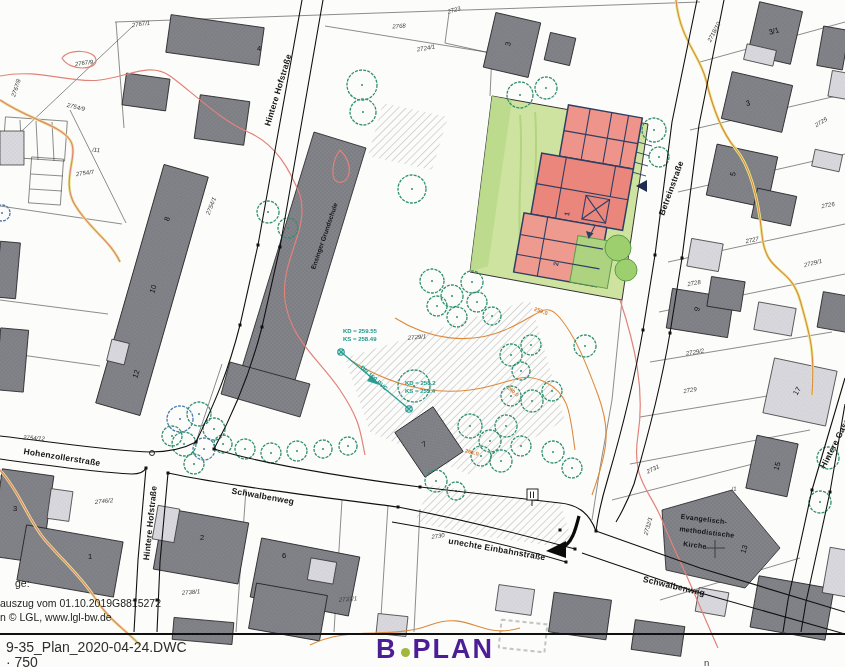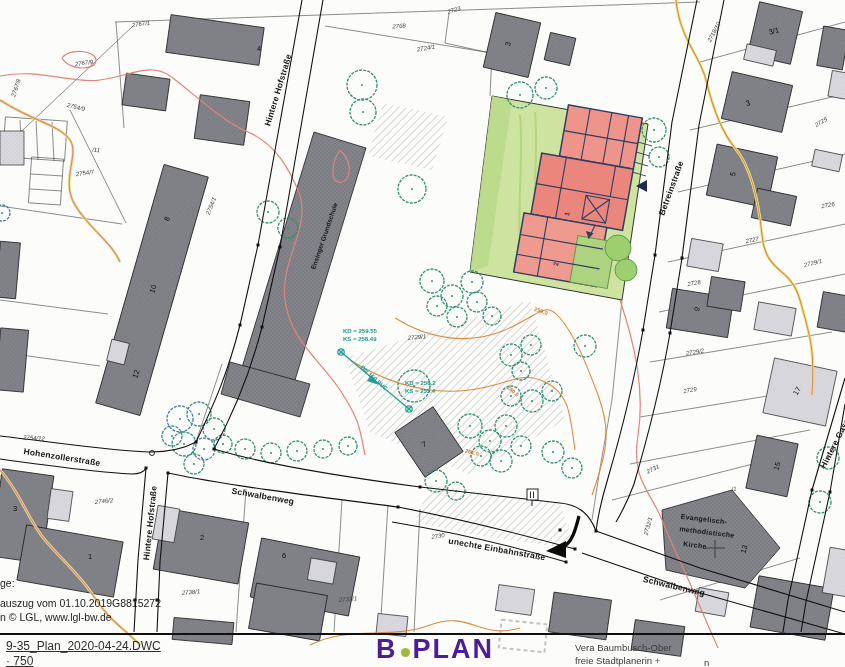--- a/index.html
+++ b/index.html
@@ -11,21 +11,21 @@
   .street{font-size:8.5px;font-weight:bold;color:#161616;letter-spacing:.2px;}
   .parcel{font-size:6px;color:#3a3a3a;font-style:italic;}
   .bnum{font-size:7.5px;color:#101010;}
   .bname{font-size:6.5px;font-weight:bold;color:#14141a;}
   .kirche{font-size:7px;letter-spacing:.3px;}
   .contour{font-size:5.5px;font-weight:bold;color:#cf7d36;}
   .util{font-size:6px;font-weight:bold;color:#1f968c;}
   .rednum{font-size:7px;font-weight:bold;color:#2e3f63;}
   .note{font-size:10.5px;color:#1c1c1c;}
   #footer-divider{position:absolute;left:0;top:633px;width:845px;height:2px;background:#101010;}
-  .f-text{position:absolute;font-size:12px;color:#2e2e2e;text-decoration:underline;}
+  .f-text{position:absolute;font-size:14px;color:#2e2e2e;}
   #logo{position:absolute;left:376px;top:634px;font-size:27px;font-weight:bold;color:#4c1d95;letter-spacing:2px;}
   #logo .dot{display:inline-block;width:9px;height:9px;border-radius:50%;background:#a2b83c;margin:0 3px 1px 3px;}
   .fcol{position:absolute;font-size:9.5px;color:#3a3a3a;line-height:13px;}
 </style>
 </head>
 <body>
 
 <div id="stage">
 <svg id="map-canvas" width="845" height="667" viewBox="0 0 845 667">
   <defs>
@@ -414,28 +414,24 @@
       <span class="lbl rednum" style="left: 567px; top: 214px; transform: translate(-50%, -50%) rotate(-80deg);">1</span>
       <span class="lbl rednum" style="left: 556px; top: 264px; transform: translate(-50%, -50%) rotate(-80deg);">2</span>
       <span class="lbl contour" style="left: 541px; top: 311px; transform: translate(-50%, -50%) rotate(20deg);">259.0</span>
       <span class="lbl contour" style="left: 513px; top: 391px; transform: translate(-50%, -50%) rotate(42deg);">260.0</span>
       <span class="lbl contour" style="left: 472px; top: 452px; transform: translate(-50%, -50%) rotate(15deg);">261.0</span>
       <span class="lbl util" style="left: 343px; top: 331px; transform: translate(0px, -50%) rotate(0deg);">KD = 259.55</span>
       <span class="lbl util" style="left: 343px; top: 339px; transform: translate(0px, -50%) rotate(0deg);">KS = 258.49</span>
       <span class="lbl util" style="left: 374px; top: 378px; transform: translate(-50%, -50%) rotate(42deg);">DN 150 PVC</span>
       <span class="lbl util" style="left: 405px; top: 383px; transform: translate(0px, -50%) rotate(0deg);">KD = 258.2</span>
       <span class="lbl util" style="left: 405px; top: 391px; transform: translate(0px, -50%) rotate(0deg);">KS = 255.4</span>
-      <span class="lbl note" style="left: 0; top: 583px; transform: translate(0px, -50%) rotate(0deg);">ge:</span>
+      <span class="lbl note" style="left: 15px; top: 583px; transform: translate(0px, -50%) rotate(0deg);">ge:</span>
       <span class="lbl note" style="left: 0px; top: 603px; transform: translate(0px, -50%) rotate(0deg);">auszug vom 01.10.2019</span>
       <span class="lbl note" style="left: 112px; top: 603px; transform: translate(0px, -50%) rotate(0deg);">G8815272</span>
       <span class="lbl note" style="left: 0px; top: 617px; transform: translate(0px, -50%) rotate(0deg);">n © LGL, www.lgl-bw.de</span>
     </div>
 
 <div id="footer-divider"></div>
 <div class="f-text" style="left:6px;top:639px">9-35_Plan_2020-04-24.DWC</div>
 <div class="f-text" style="left:6px;top:654px">· 750</div>
 <div id="logo"><span>B</span><span class="dot"></span><span>PLAN</span></div>
-<div class="fcol" style="left:575px;top:641px">
-  <div>Vera Baumbusch-Ober</div>
-  <div>freie Stadtplanerin +</div>
-</div>
 <div class="fcol" style="left:704px;top:656px">n</div>
 </div>
 
 </body></html>

